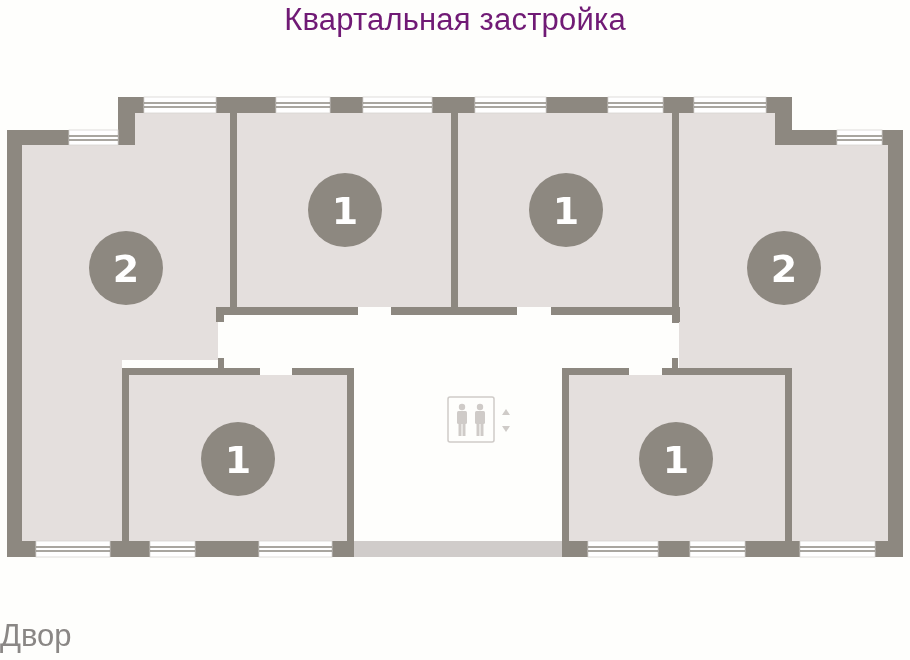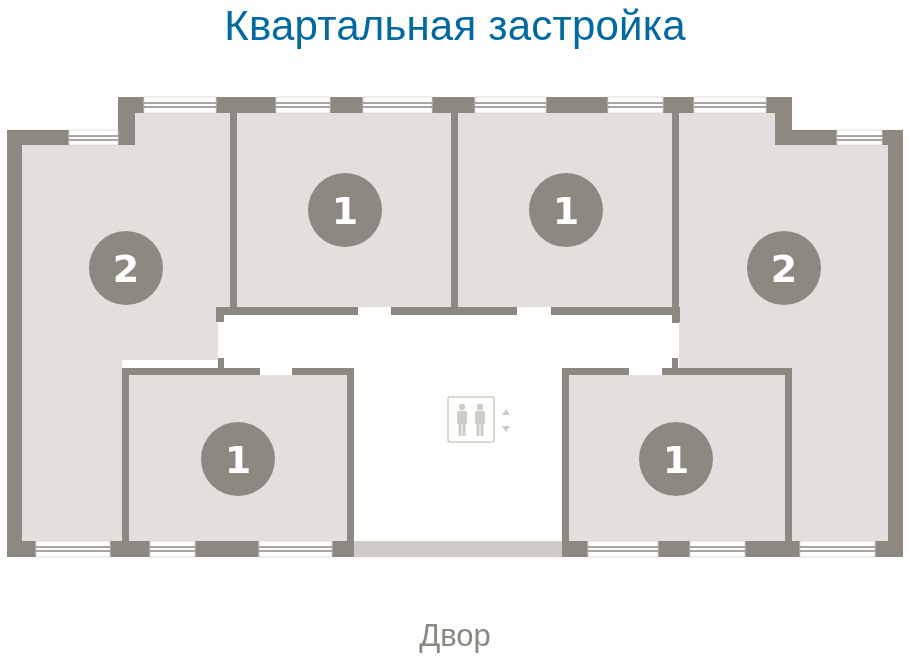--- a/index.html
+++ b/index.html
@@ -1,20 +1,20 @@
 <!DOCTYPE html>
 <html><head>
 <meta charset="utf-8">
 <style>
   html, body { margin: 0; padding: 0; background: #fefefc; }
   body { width: 910px; height: 660px; position: relative; overflow: hidden;
          font-family: "Liberation Sans", "DejaVu Sans", sans-serif; }
   .label-top { position: absolute; left: 0; width: 910px; top: 2px; text-align: center;
-               font-size: 42px; color: #0369a1; letter-spacing: 0.2px; }
-  .label-bottom { position: absolute; left: 0; width: 910px; top: 618px; text-align: center;
+               font-size: 31px; color: #701a75; letter-spacing: 0.2px; }
+  .label-bottom { position: absolute; left: 0; width: 910px; top: 618px; 
                   font-size: 31px; color: #8a8785; }
   svg.plan { position: absolute; left: 0; top: 0; }
   .badge-text { font-family: "DejaVu Sans", sans-serif; font-weight: bold; font-size: 38px; fill: #ffffff; }
   .apt { cursor: pointer; }
 </style>
 </head>
 <body>
 
 <div class="label-top">Квартальная застройка</div>
 

